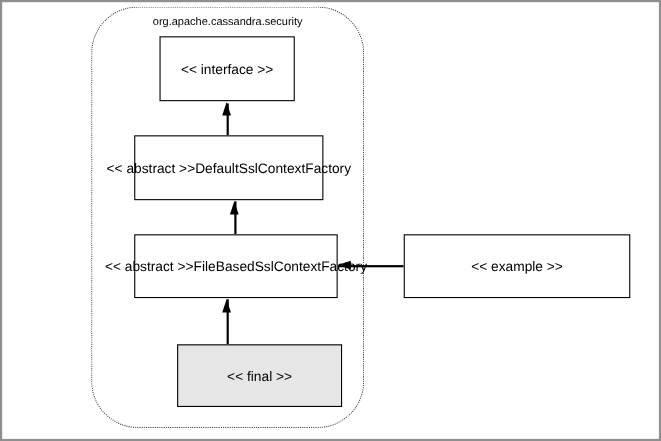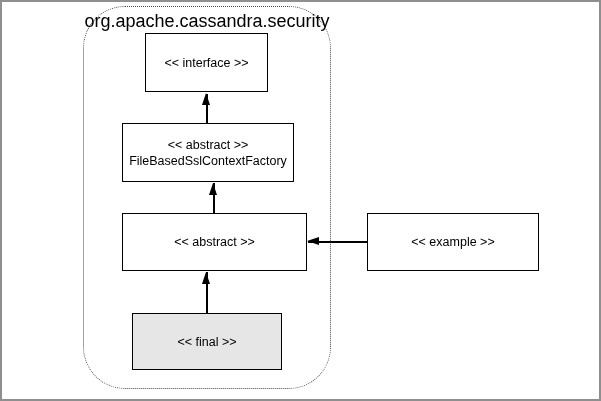--- a/index.html
+++ b/index.html
@@ -18,44 +18,44 @@
     left: 81px; top: 4px; width: 248px; height: 383px;
     box-sizing: border-box;
     border: 1px dotted #444444;
     border-radius: 42px;
     background: transparent;
   }
   .package-label {
     position: absolute;
     left: 81px; top: 11px; width: 248px;
     text-align: center;
-    font-size: 18px;
+    font-size: 10px;
     line-height: 16px;
     white-space: nowrap;
   }
   .node {
     position: absolute;
     box-sizing: border-box;
     border: 1.5px solid #000000;
     background: #ffffff;
     display: flex;
-    flex-direction: column;
+    flex-direction: row;
     justify-content: center;
     align-items: center;
     text-align: left;
     font-size: 12.5px;
     line-height: 16px;
     white-space: nowrap;
   }
-  .node.final-node { background: #e6e6e6; }
+  .node.final-node { background: #e6e6e6; margin-left: 29px; }
   .node-issl      { left: 143px; top: 31px;  width: 123px; height: 59px; }
   .node-abstract  { left: 120px; top: 121px; width: 172px; height: 59px; }
   .node-filebased { left: 120px; top: 211px; width: 185px; height: 58px; }
   .node-default   { left: 130px; top: 311px; width: 150px; height: 57px; }
-  .node-k8s       { left: 365px; top: 211px; width: 172px; height: 58px; }
+  .node-k8s       { left: 365px; top: 211px; width: 206px; height: 58px; }
 
   .edge-line { position: absolute; background: #000000; }
   .line-a { left: 204px; top: 92px;  width: 1.5px; height: 29px; }
   .line-b { left: 211px; top: 181px; width: 1.5px; height: 30px; }
   .line-c { left: 204px; top: 270px; width: 1.5px; height: 41px; }
   .line-d { left: 306px; top: 239px; width: 59px;  height: 1.5px; }
 
   .arrow-up {
     position: absolute; width: 0; height: 0;
     border-left: 4.5px solid transparent;
@@ -92,25 +92,26 @@
 
   <div class="edge-line line-d"></div>
   <div class="arrow-left arrow-d"></div>
 
   <div class="node node-issl">
     <div>&lt;&lt; interface &gt;&gt;</div>
   </div>
 
   <div class="node node-abstract">
     <div>&lt;&lt; abstract &gt;&gt;</div>
-    <div>FileBasedSslContextFactory</div>
+    <div>DefaultSslContextFactory</div>
   </div>
 
   <div class="node node-filebased">
     <div>&lt;&lt; abstract &gt;&gt;</div>
+    <div>FileBasedSslContextFactory</div>
   </div>
 
   <div class="node node-default final-node">
     <div>&lt;&lt; final &gt;&gt;</div>
   </div>
 
   <div class="node node-k8s">
     <div>&lt;&lt; example &gt;&gt;</div>
   </div>
 

